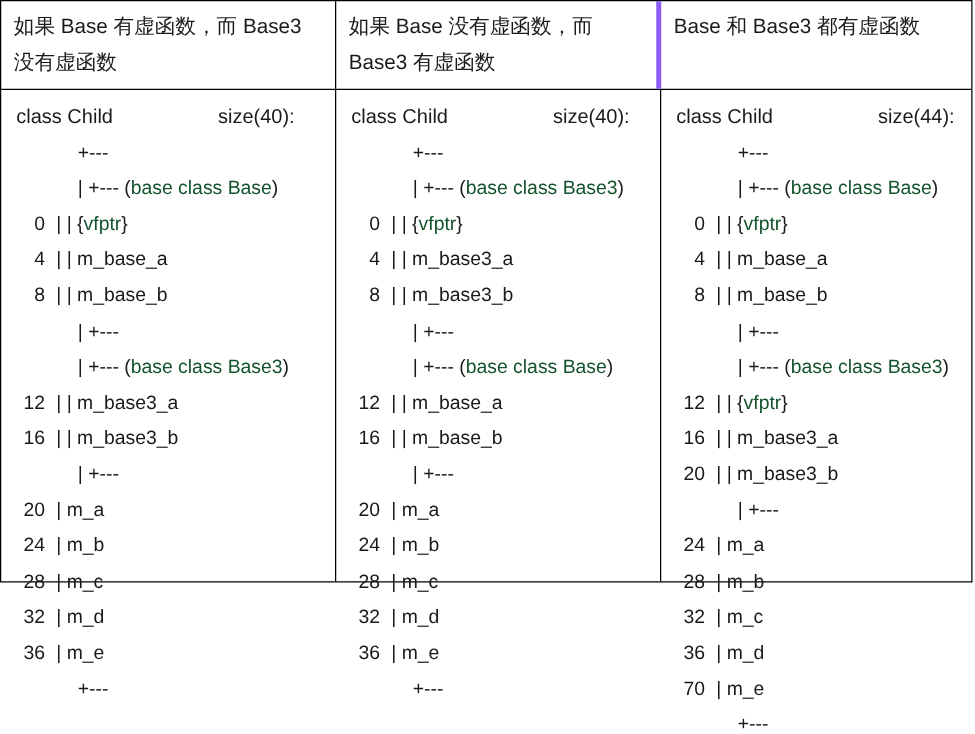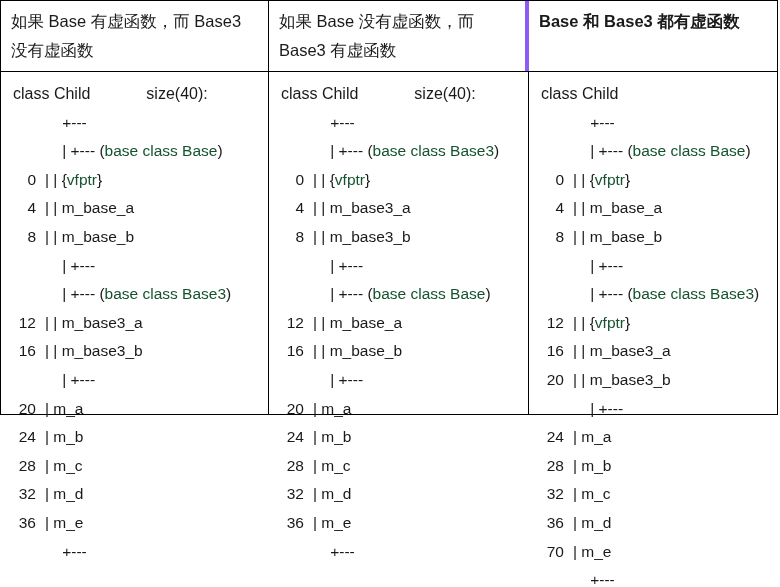--- a/index.html
+++ b/index.html
@@ -12,21 +12,21 @@
     width: 780px;
     height: 587px;
     font-family: "Liberation Sans", "DejaVu Sans", sans-serif;
     color: #000000;
     overflow: hidden;
   }
 
   .table-wrap {
     position: relative;
     width: 778px;
-    height: 415px;
+    height: 466px;
     border: 1px solid #000000;
     box-sizing: border-box;
     display: flex;
     flex-direction: column;
   }
 
   .header-row {
     display: flex;
     border-bottom: 1px solid #000000;
     flex: 0 0 auto;
@@ -40,21 +40,21 @@
 
   .hcell {
     box-sizing: border-box;
     padding: 6px 9px 6px 10px;
     font-size: 16.5px;
     line-height: 29px;
     color: #1a1a1a;
   }
   .hcell.c1 { width: 268px; border-right: 1px solid #000000; }
   .hcell.c2 { width: 260px; border-right: 4px solid #8b5cf6; }
-  .hcell.c3 { width: 248px; font-weight: bold; }
+  .hcell.c3 { width: 248px; }
 
   .bcell {
     box-sizing: border-box;
     padding: 8px 0 0 0;
     font-size: 15.5px;
     line-height: 28.6px;
     color: #1a1a1a;
   }
   .bcell.c1 { width: 268px; border-right: 1px solid #000000; }
   .bcell.c2 { width: 260px; border-right: 1px solid #000000; }
@@ -87,21 +87,21 @@
   .blk { color: #1a1a1a; }
 
   .title-line {
     display: flex;
     white-space: pre;
     height: 28.6px;
     align-items: baseline;
     padding-left: 12px;
   }
   .title-name { font-size: 16px; }
-  .title-size { font-size: 16px; padding-left: 56px; }
+  .title-size { font-size: 16px; padding-left: 84px; }
 
   .watermark {
     position: absolute;
     right: 4px;
     bottom: 12px;
     font-size: 13px;
     color: #f2f2f2;
     letter-spacing: 0.2px;
     white-space: nowrap;
     pointer-events: none;
@@ -167,20 +167,21 @@
           <div class="line"><span class="off">28</span><span class="txt"><span class="blk">| m_c</span></span></div>
           <div class="line"><span class="off">32</span><span class="txt"><span class="blk">| m_d</span></span></div>
           <div class="line"><span class="off">36</span><span class="txt"><span class="blk">| m_e</span></span></div>
           <div class="line"><span class="off"></span><span class="txt"><span class="blk">    +---</span></span></div>
         </div>
     </div>
 
     <div class="bcell c3">
       <div class="title-line">
         <span class="title-name">class Child</span>
+        <span class="title-size">size(44):</span>
       </div>
       <div>
           <div class="line"><span class="off"></span><span class="txt"><span class="blk">    +---</span></span></div>
           <div class="line"><span class="off"></span><span class="txt"><span class="blk">    | +--- (</span><span class="red">base class Base</span><span class="blk">)</span></span></div>
           <div class="line"><span class="off">0</span><span class="txt"><span class="blk">| | {</span><span class="red">vfptr</span><span class="blk">}</span></span></div>
           <div class="line"><span class="off">4</span><span class="txt"><span class="blk">| | m_base_a</span></span></div>
           <div class="line"><span class="off">8</span><span class="txt"><span class="blk">| | m_base_b</span></span></div>
           <div class="line"><span class="off"></span><span class="txt"><span class="blk">    | +---</span></span></div>
           <div class="line"><span class="off"></span><span class="txt"><span class="blk">    | +--- (</span><span class="red">base class Base3</span><span class="blk">)</span></span></div>
           <div class="line"><span class="off">12</span><span class="txt"><span class="blk">| | {</span><span class="red">vfptr</span><span class="blk">}</span></span></div>

